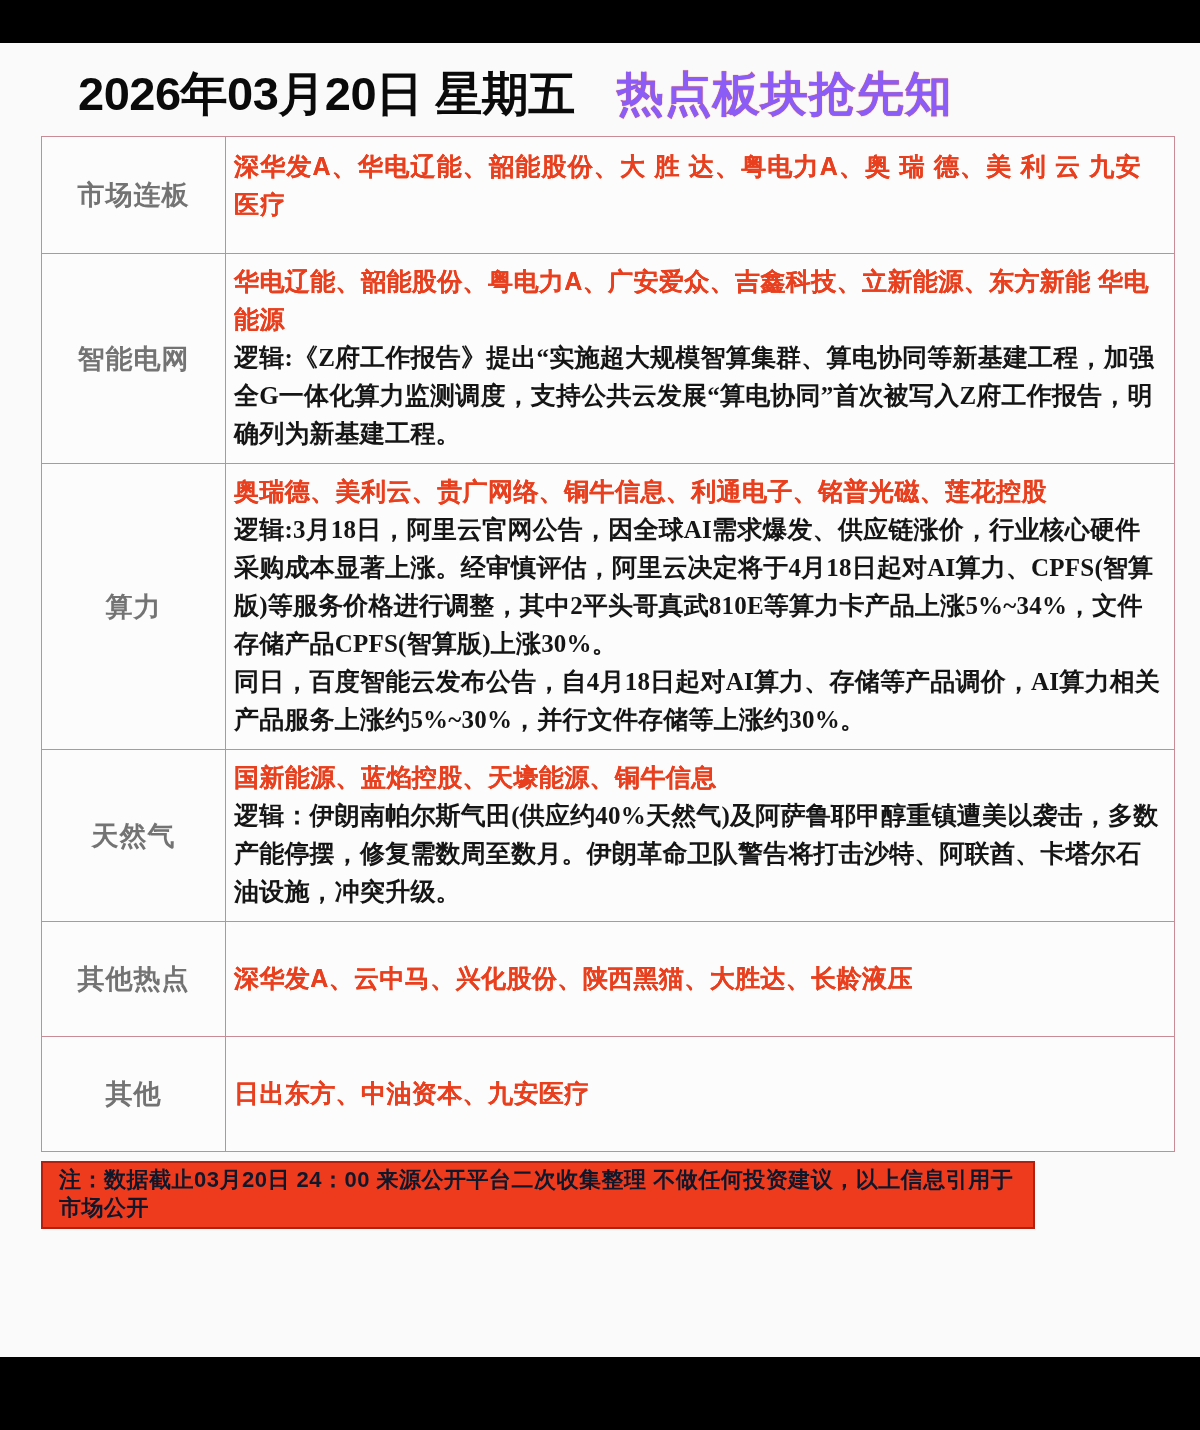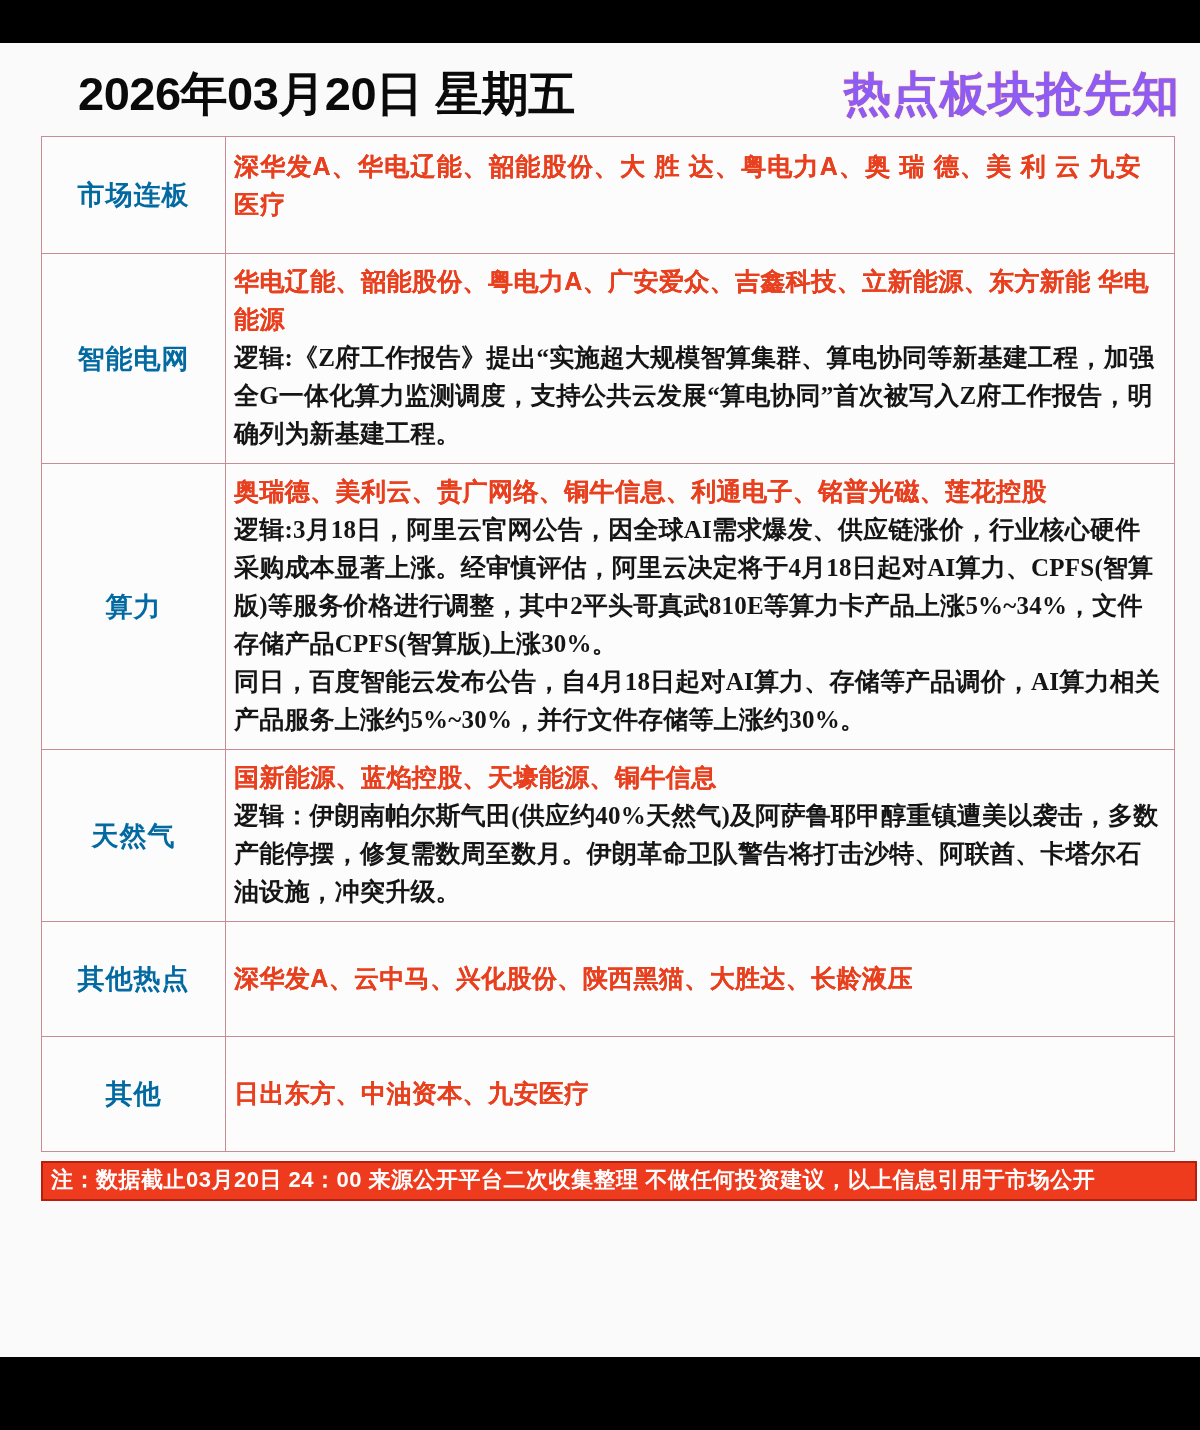--- a/index.html
+++ b/index.html
@@ -19,21 +19,21 @@
     position:relative;
     width:1160px;
     margin:0 auto;
     padding-top:2px;
   }
 
   
   .title-row{
     display:flex;
     align-items:baseline;
-    justify-content:space-between;
+    justify-content:flex-start;
     padding:18px 0 10px 58px;
     white-space:nowrap;
   }
   .title-date{
     font-size:47px;
     font-weight:bold;
     color:#0a0a0a;
     letter-spacing:-0.5px;
     font-family:"Liberation Sans","DejaVu Sans",sans-serif;
   }
@@ -55,21 +55,21 @@
     border:1px solid #c98b96;
   }
   .tbl td{
     border:1px solid #c98b96;
     vertical-align:middle;
     background:#fdfcfc;
   }
   td.lbl{
     width:179px;
     text-align:center;
-    color:#0369a1;
+    color:#737373;
     font-weight:bold;
     font-size:27px;
     letter-spacing:1px;
     padding:6px 2px;
     margin-top:48px;
   }
   td.cnt{
     padding:8px 10px 10px 8px;
     line-height:1.52;
   }
@@ -88,29 +88,29 @@
     margin-top:1px;
     font-family:Liberation Serif, serif;
   }
   .logic p{margin:0;}
 
   .r-lianban td.cnt{padding-top:10px;padding-bottom:30px;}
   .r-lianban .stocks{letter-spacing:1.2px;}
 
   
   .note{
-    width:1156px;
+    width:994px;
     margin:9px 0 0 21px;
     background:#ee3b1e;
     border:2px solid #b51f10;
-    color:#ffffff;
+    color:#0f172a;
     font-weight:bold;
     font-size:22px;
     line-height:1.27;
-    padding:3px 6px 5px 8px;
+    padding:3px 6px 5px 16px;
     letter-spacing:0.5px;
     box-sizing:border-box;
   }
   .note p{margin:0;}
 </style>
 </head>
 <body>
 
 <div class="page">
   <div class="inner">

